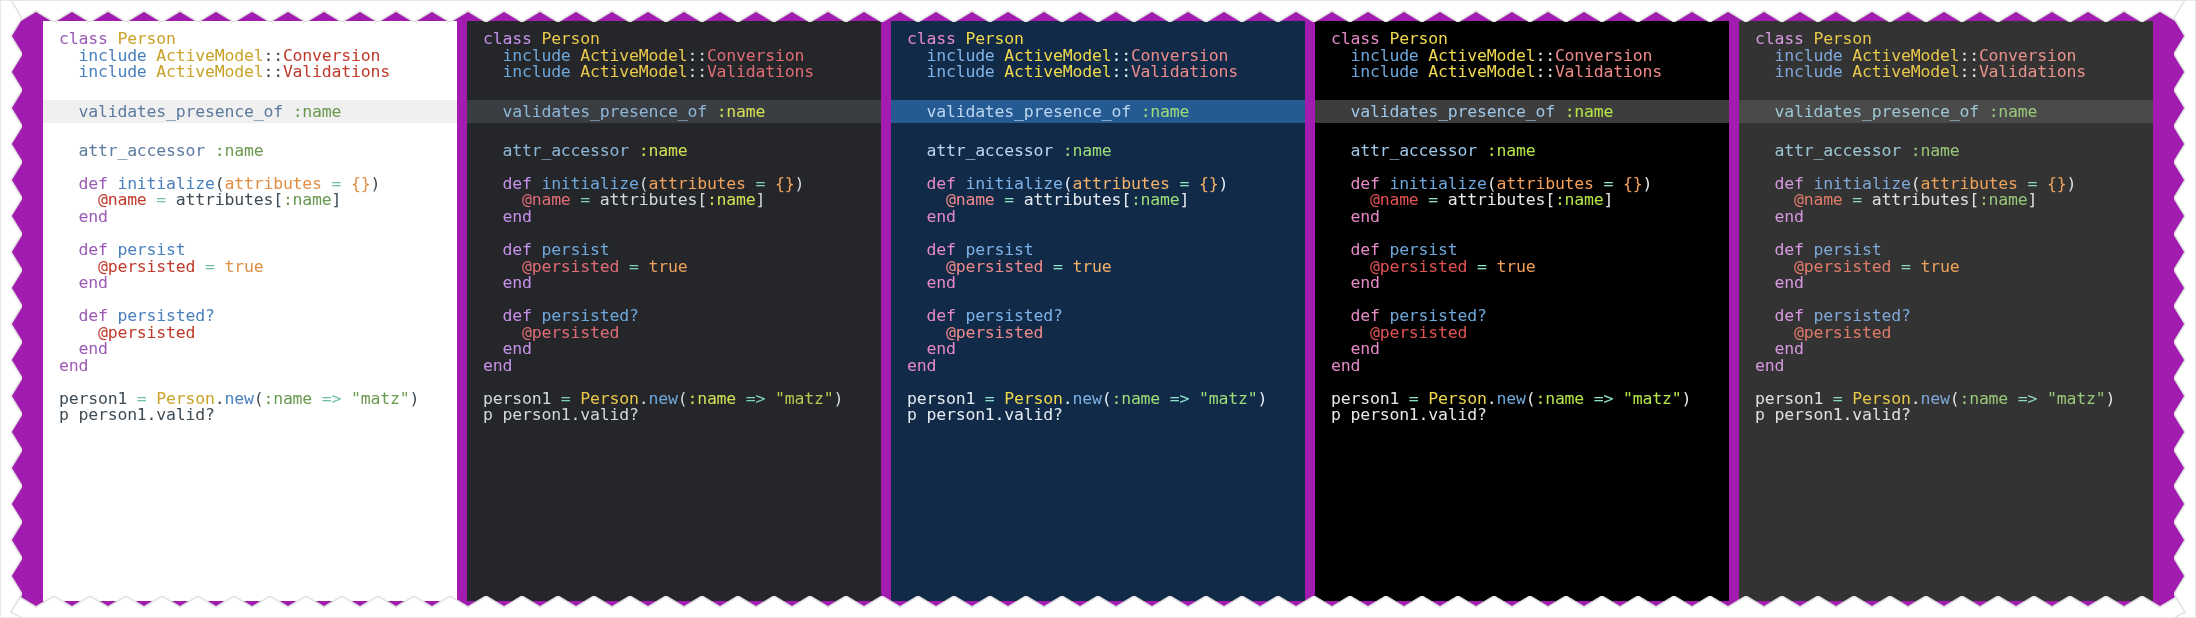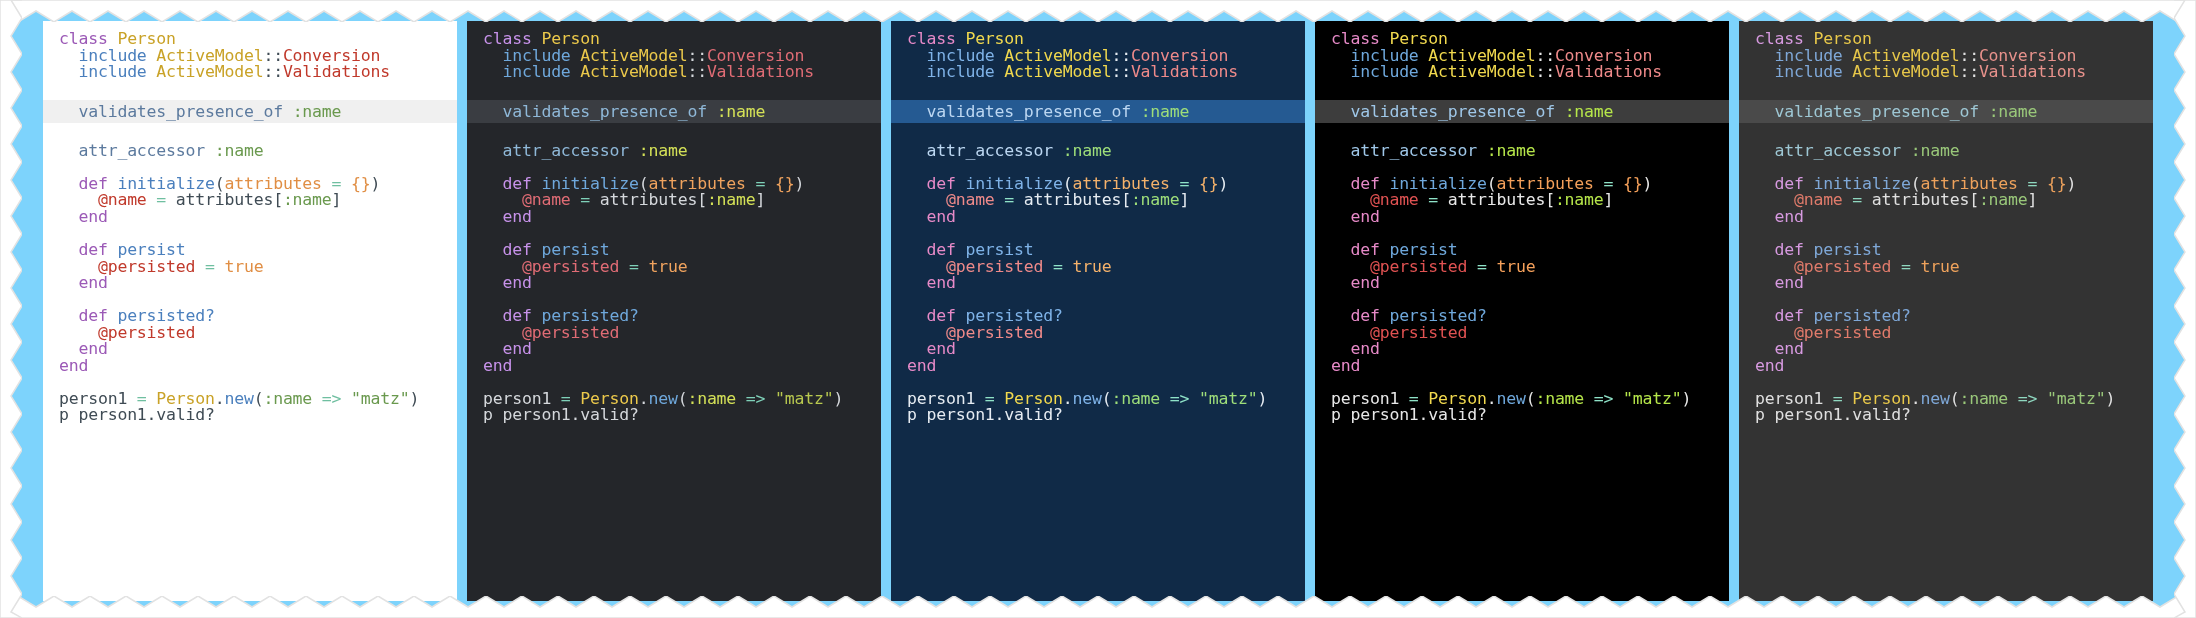--- a/index.html
+++ b/index.html
@@ -13,21 +13,21 @@
   body {
     background: #ffffff;
     font-family: "DejaVu Sans Mono", "Liberation Mono", monospace;
   }
 
   
   #page {
     position: relative;
     width: 2196px;
     height: 618px;
-    background: #7dd3fc;
+    background: #a21caf;
   }
 
   .zig {
     position: absolute;
     pointer-events: none;
     z-index: 40;
   }
   .zig.top    { left: 0; top: 0;      width: 2196px; height: 22px; }
   .zig.bottom { left: 0; bottom: 0;   width: 2196px; height: 22px; }
   .zig.left   { left: 0; top: 0;      width: 22px;   height: 618px; }

